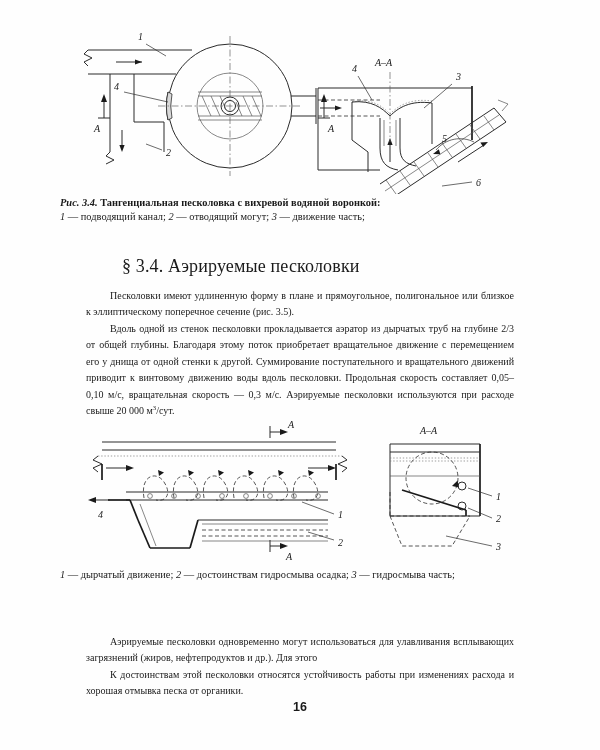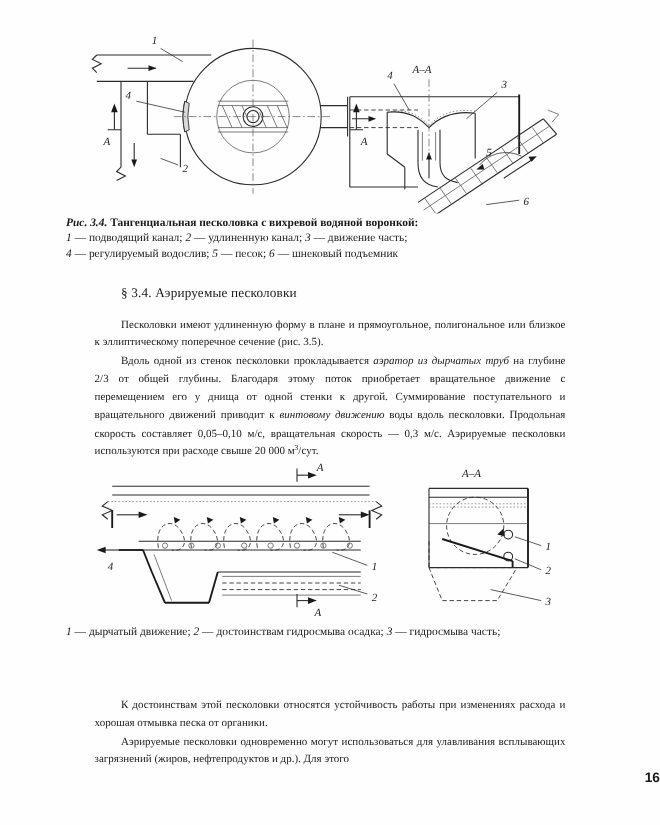--- a/index.html
+++ b/index.html
@@ -45,55 +45,55 @@
   }
   .caption .cap-legend .itnum {
     font-style: italic;
   }
   #fig34-caption { top: 196px; }
   #fig35-caption { top: 568px; }
 
   
   .section-heading {
     position: absolute;
-    left: 110px;
-    font-size: 12px;
+    left: 122px;
+    font-size: 18px;
     line-height: 16px;
     letter-spacing: 0.15px;
   }
   .body-block {
     position: absolute;
     left: 86px;
     width: 428px;
     font-size: 10px;
     line-height: 16.45px;
     text-align: justify;
     text-justify: inter-word;
     hyphens: manual;
   }
   .body-block p {
     margin: 0;
     text-indent: 24px;
   }
-  .it { font-style: italic; }
+  .it { }
   sup {
     font-size: 0.68em;
     vertical-align: super;
     line-height: 0;
   }
   #body-1 { top: 288px; }
   #body-2 { top: 634px; }
 
   
   #page-number {
     position: absolute;
     top: 700px;
     left: 0;
     width: 600px;
-    text-align: right;
+    text-align: center;
     font-family: "Liberation Sans", "DejaVu Sans", sans-serif;
     font-size: 12.5px;
     font-weight: bold;
     color: #1a1a1a;
   }
 
   
   .fig-svg text {
     font-family: "Liberation Serif", "DejaVu Serif", serif;
     font-style: italic;
@@ -300,31 +300,23 @@
 
   <div class="caption" id="fig34-caption">
     <div class="cap-title">
       <span class="rnum">Рис. 3.4.</span>
       <span>Тангенциальная песколовка с вихревой водяной воронкой:</span>
     </div>
     <div class="cap-legend">
       <span class="itnum">1</span>
       <span> — </span><span>подводящий канал</span><span>; </span>
       <span class="itnum">2</span>
-      <span> — </span><span>удлиненную канал</span><span>; </span>
+      <span> — </span><span>отводящий могут</span><span>; </span>
       <span class="itnum">3</span>
       <span> — </span><span>движение часть</span><span>;</span>
-    </div>
-    <div class="cap-legend">
-      <span class="itnum">4</span>
-      <span> — </span><span>регулируемый водослив</span><span>; </span>
-      <span class="itnum">5</span>
-      <span> — </span><span>песок</span><span>; </span>
-      <span class="itnum">6</span>
-      <span> — </span><span>шнековый подъемник</span>
     </div>
   </div>
 
   <div class="section-heading" style="top:258px;">§ 3.4. Аэрируемые песколовки</div>
 
   <div class="body-block" id="body-1">
     <p>Песколовки имеют удлиненную форму в плане и прямоугольное, полигональное или близкое к эллиптическому поперечное сечение (рис. 3.5).</p>
     <p><span>Вдоль одной из стенок песколовки прокладывается </span><span class="it">аэратор из дырчатых труб</span><span> на глубине 2/3 от общей глубины. Благодаря этому поток приобретает вращательное движение с перемещением его у днища от одной стенки к другой. Суммирование поступательного и вращательного движений приводит к </span><span class="it">винтовому движению</span><span> воды вдоль песколовки. Продольная скорость составляет 0,05–0,10 м/с, вращательная скорость — 0,3 м/с. Аэрируемые песколовки используются при расходе свыше 20 000 м</span><sup>3</sup><span>/сут.</span></p>
   </div>
 
@@ -455,19 +447,19 @@
       <span class="itnum">1</span>
       <span> — </span><span>дырчатый движение</span><span>; </span>
       <span class="itnum">2</span>
       <span> — </span><span>достоинствам гидросмыва осадка</span><span>; </span>
       <span class="itnum">3</span>
       <span> — </span><span>гидросмыва часть</span><span>;</span>
     </div>
   </div>
 
   <div class="body-block" id="body-2">
+    <p>Аэрируемые песколовки одновременно могут использоваться для улавливания всплывающих загрязнений (жиров, нефтепродуктов и др.). Для этого</p>
     <p>К достоинствам этой песколовки относятся устойчивость работы при изменениях расхода и хорошая отмывка песка от органики.</p>
-    <p>Аэрируемые песколовки одновременно могут использоваться для улавливания всплывающих загрязнений (жиров, нефтепродуктов и др.). Для этого</p>
   </div>
 
   <div id="page-number">16</div>
 
 </div>
 
 </body></html>

